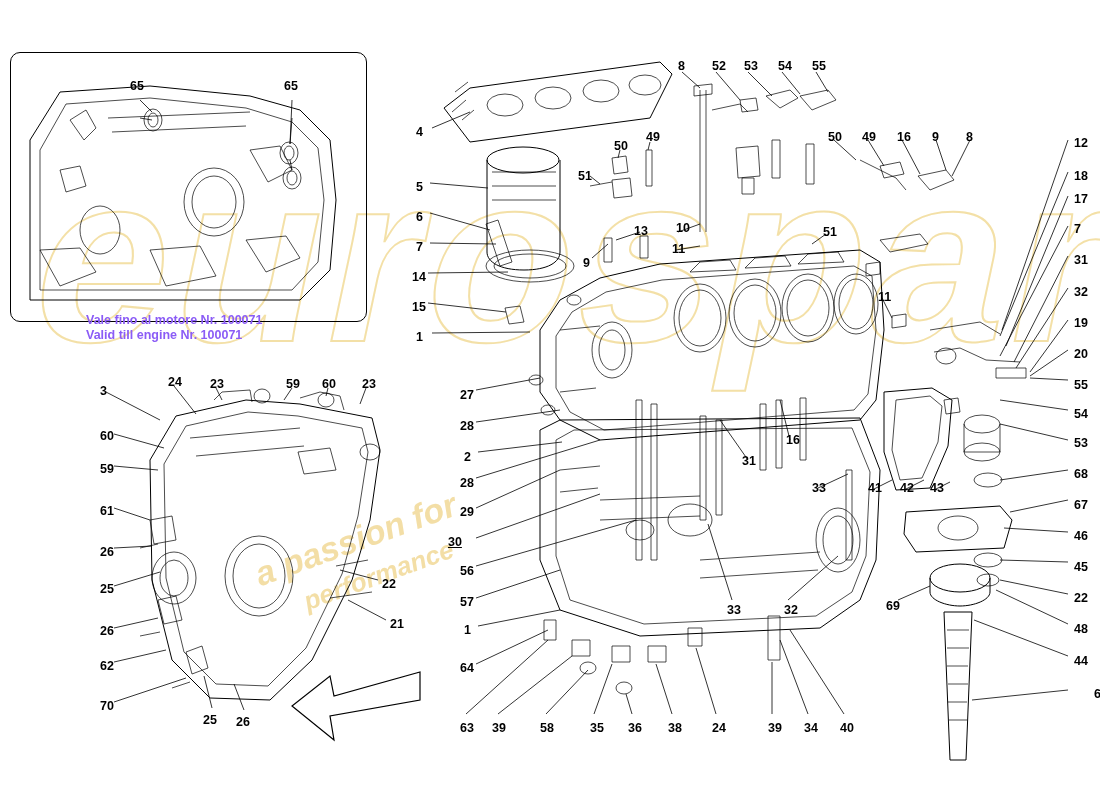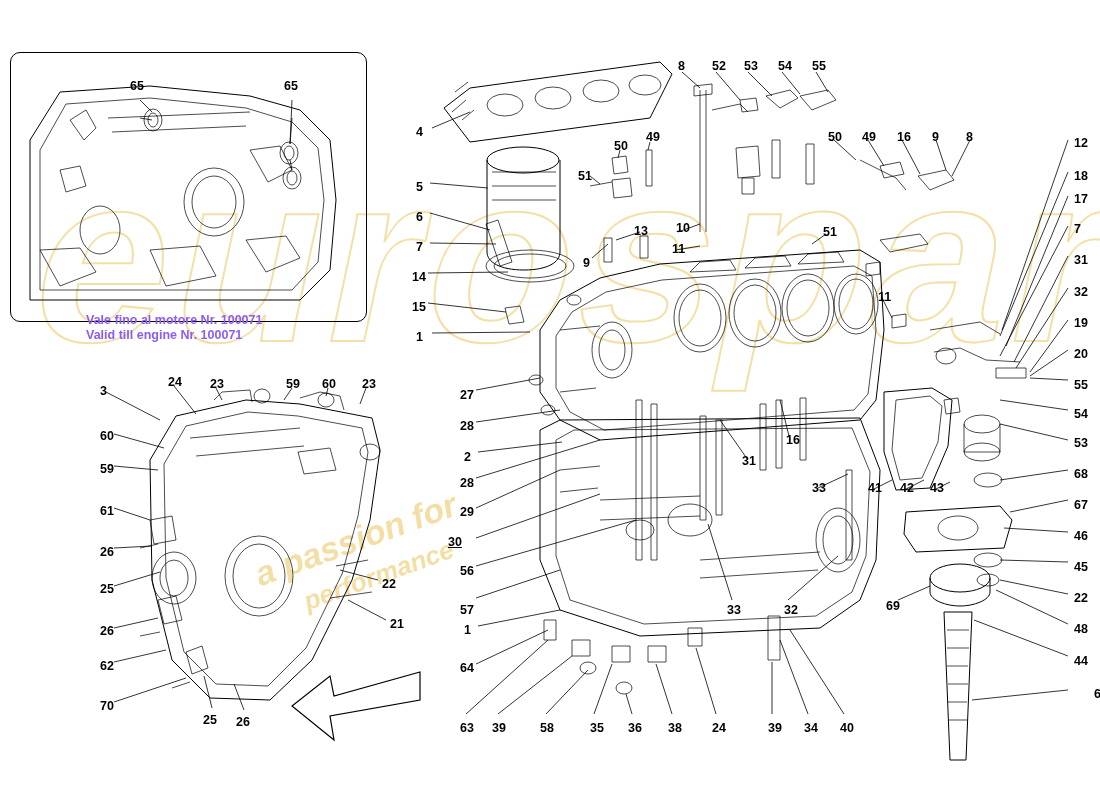--- a/index.html
+++ b/index.html
@@ -424,21 +424,21 @@
       <div class="num" style="left: 583px; top: 257px;">9</div>
       <div class="num" style="left: 823px; top: 226px;">51</div>
       <div class="num" style="left: 878px; top: 291px;">11</div>
       <div class="num" style="left: 460px; top: 389px;">27</div>
       <div class="num" style="left: 460px; top: 420px;">28</div>
       <div class="num" style="left: 464px; top: 451px;">2</div>
       <div class="num" style="left: 460px; top: 477px;">28</div>
       <div class="num" style="left: 460px; top: 506px;">29</div>
       <div class="num" style="left: 448px; top: 536px; text-decoration: underline;">30</div>
       <div class="num" style="left: 460px; top: 565px;">56</div>
-      <div class="num" style="left: 460px; top: 596px; margin-top: 8px;">57</div>
+      <div class="num" style="left: 460px; top: 596px;">57</div>
       <div class="num" style="left: 464px; top: 624px;">1</div>
       <div class="num" style="left: 460px; top: 662px;">64</div>
       <div class="num" style="left: 786px; top: 434px;">16</div>
       <div class="num" style="left: 742px; top: 455px;">31</div>
       <div class="num" style="left: 812px; top: 482px;">33</div>
       <div class="num" style="left: 868px; top: 482px;">41</div>
       <div class="num" style="left: 900px; top: 482px;">42</div>
       <div class="num" style="left: 930px; top: 482px;">43</div>
       <div class="num" style="left: 727px; top: 604px;">33</div>
       <div class="num" style="left: 784px; top: 604px;">32</div>

